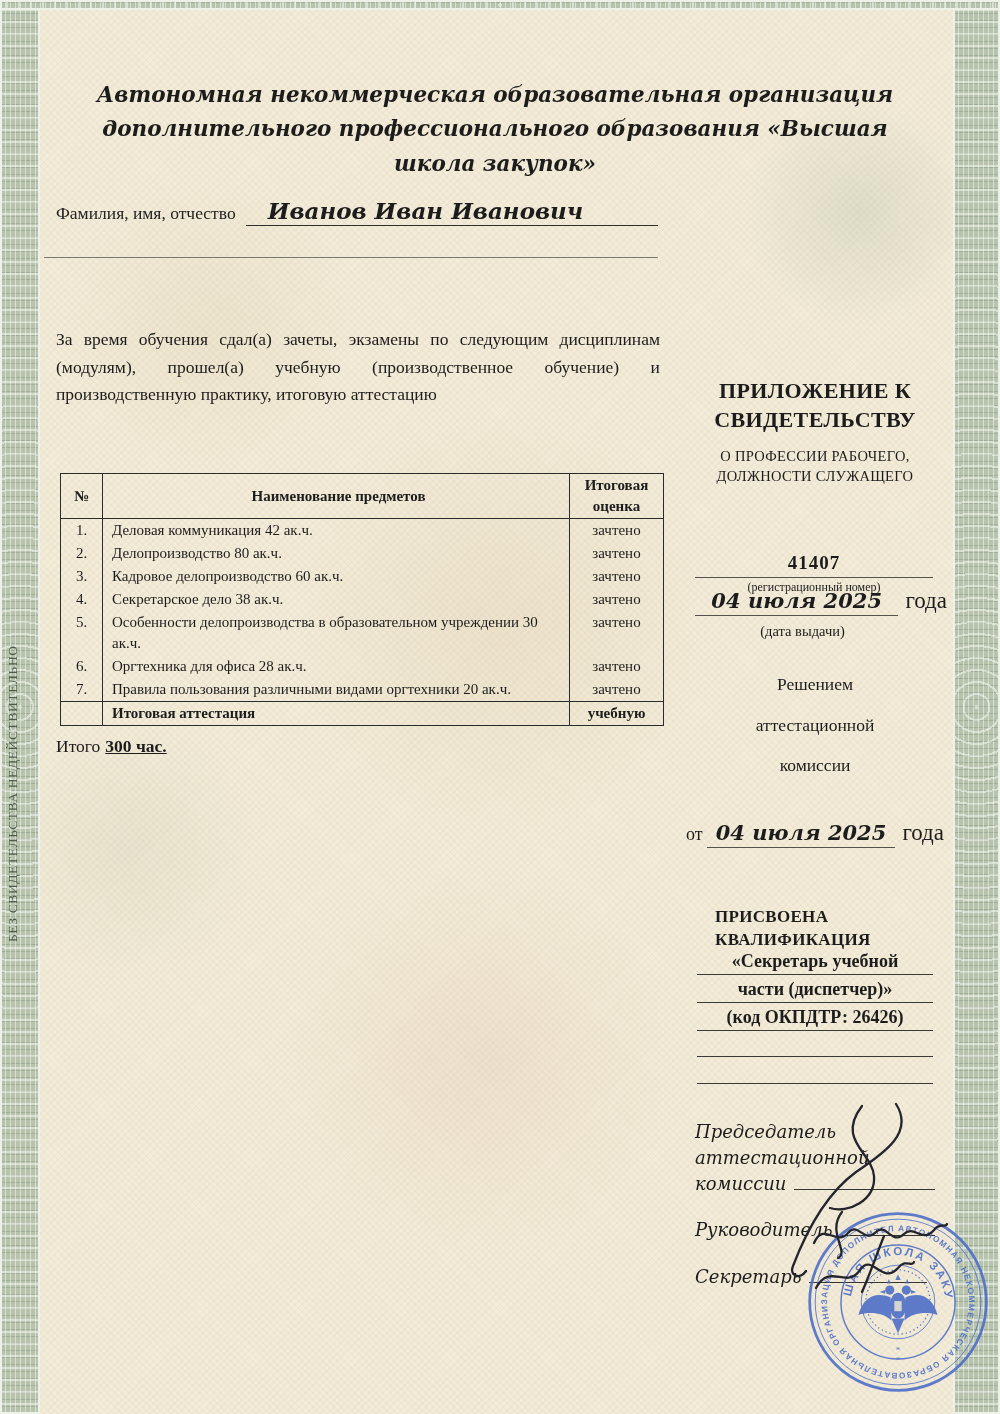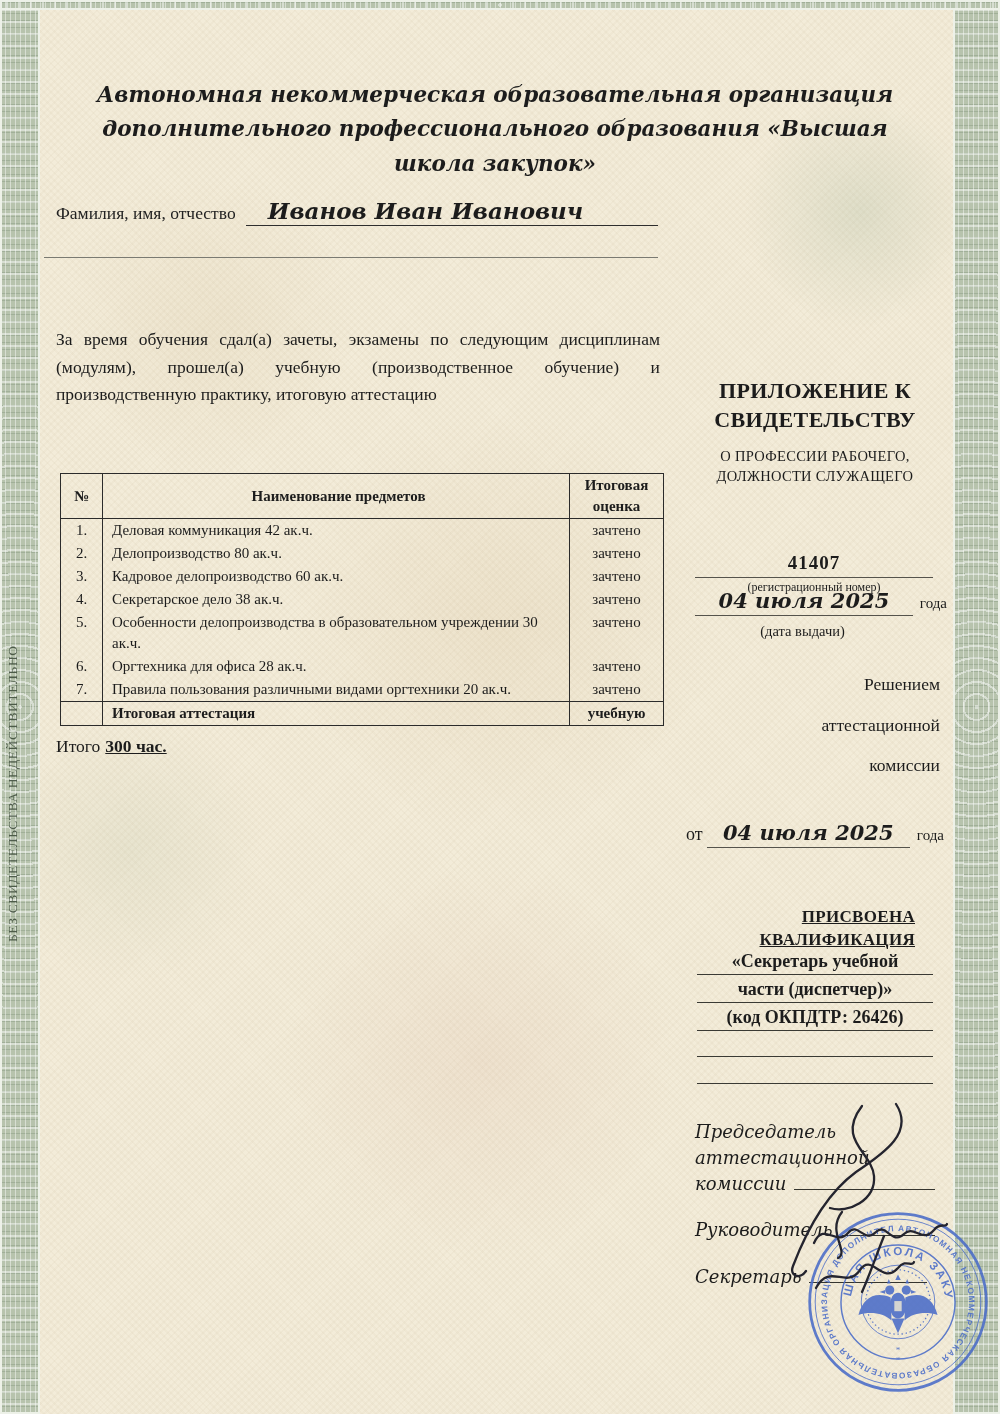--- a/index.html
+++ b/index.html
@@ -56,26 +56,26 @@
   .trow > div{line-height:1.4;}
   .totals{position:absolute;top:736px;left:56px;font-size:17.5px;}
   .totals b{margin-left:5px;text-decoration:underline;}
   .rc-title{position:absolute;top:377px;left:690px;width:250px;text-align:center;font-weight:bold;font-size:22px;line-height:1.3;letter-spacing:.4px;}
   .rc-subtitle{position:absolute;top:447px;left:690px;width:250px;text-align:center;font-size:14.5px;line-height:1.35;letter-spacing:.3px;}
   .rc-regnum{position:absolute;top:524px;left:695px;width:238px;text-align:center;}
   .rc-regnum .num{font-weight:bold;font-size:19px;letter-spacing:1px;border-bottom:1px solid #55534c;padding-bottom:3px;margin-top:28px;}
   .rc-regnum .cap{font-size:12px;margin-top:2px;}
   .rc-date{position:absolute;top:588px;left:695px;width:252px;display:flex;align-items:baseline;}
   .date-line{flex:1;text-align:center;border-bottom:1px solid #55534c;font-family:"DejaVu Serif",serif;font-style:italic;font-weight:bold;font-size:21px;padding-bottom:2px;}
-  .date-suffix{font-size:15px;margin-left:7px;}
+  .date-suffix{font-size:23px;margin-left:7px;}
   .date-cap{position:absolute;top:623px;left:695px;width:215px;text-align:center;font-size:14.5px;}
-  .rc-decision{position:absolute;top:664px;left:690px;width:250px;text-align:right;font-size:17.5px;line-height:2.32;white-space:pre-line;font-family:Liberation Serif, serif;}
+  .rc-decision{position:absolute;top:664px;left:690px;width:250px;text-align:center;font-size:17.5px;line-height:2.32;white-space:pre-line;font-family:Liberation Serif, serif;}
   .rc-fromdate{position:absolute;top:820px;left:686px;width:258px;display:flex;align-items:baseline;}
   .from-prefix{font-size:18px;margin-right:4px;}
-  .rc-qual-head{position:absolute;top:905px;left:715px;width:200px;text-align:right;font-weight:bold;font-size:17px;line-height:1.38;letter-spacing:.3px;text-decoration:underline;}
+  .rc-qual-head{position:absolute;top:905px;left:715px;width:200px;text-align:left;font-weight:bold;font-size:17px;line-height:1.38;letter-spacing:.3px;}
   .rc-qual{position:absolute;top:951px;left:697px;width:236px;}
   .qline{text-align:center;font-weight:bold;font-size:18px;border-bottom:1.3px solid #3a3a34;padding-bottom:1px;margin-bottom:4.5px;line-height:1.2;}
   .qblank{height:21px;border-bottom:1.3px solid #3a3a34;margin-bottom:4.5px;}
   .sig-label{font-family:"DejaVu Serif",serif;font-style:italic;font-size:18px;}
   .sig-chair{position:absolute;top:1119px;left:695px;width:240px;line-height:1.45;}
   .sig-row{display:flex;align-items:baseline;}
   .sig-line{flex:1;border-bottom:1.2px solid #35352f;margin-left:8px;height:14px;}
   .sig-head{position:absolute;top:1219px;left:695px;width:240px;}
   .sig-sec{position:absolute;top:1266px;left:695px;width:232px;}
   .stamp{position:absolute;left:806px;top:1210px;width:184px;height:184px;opacity:.88;}

